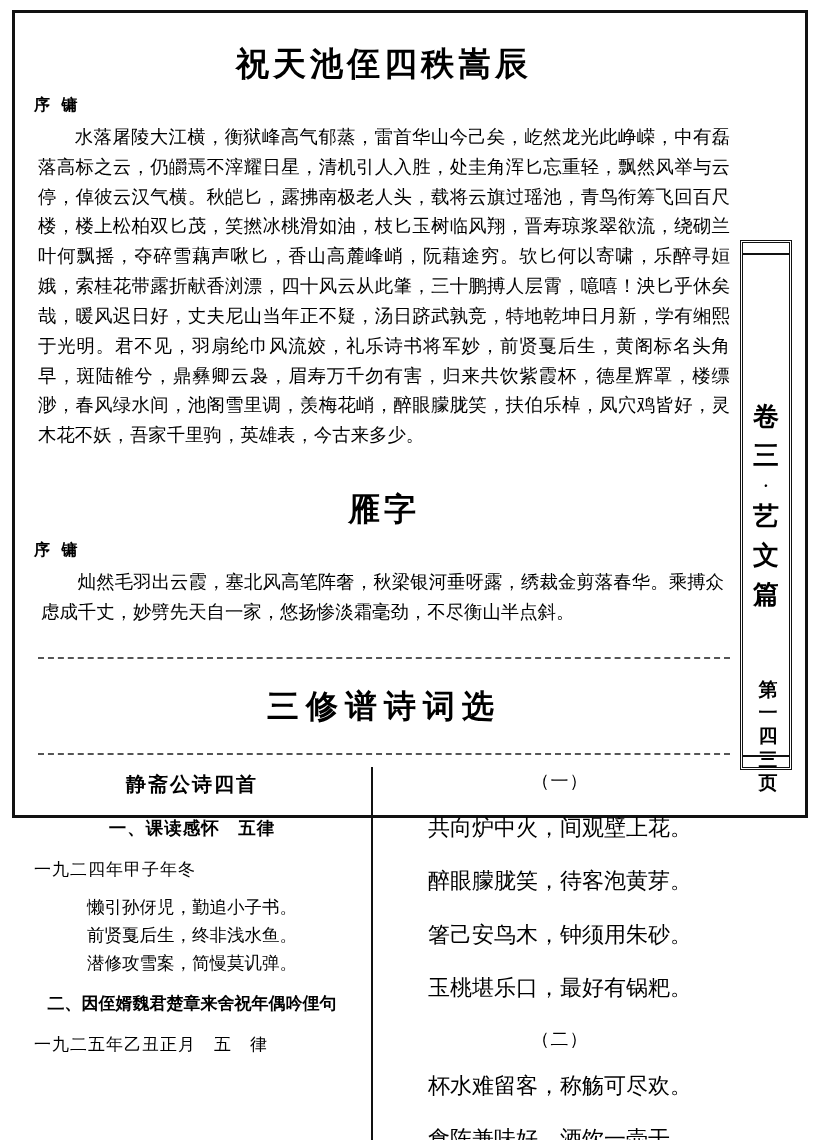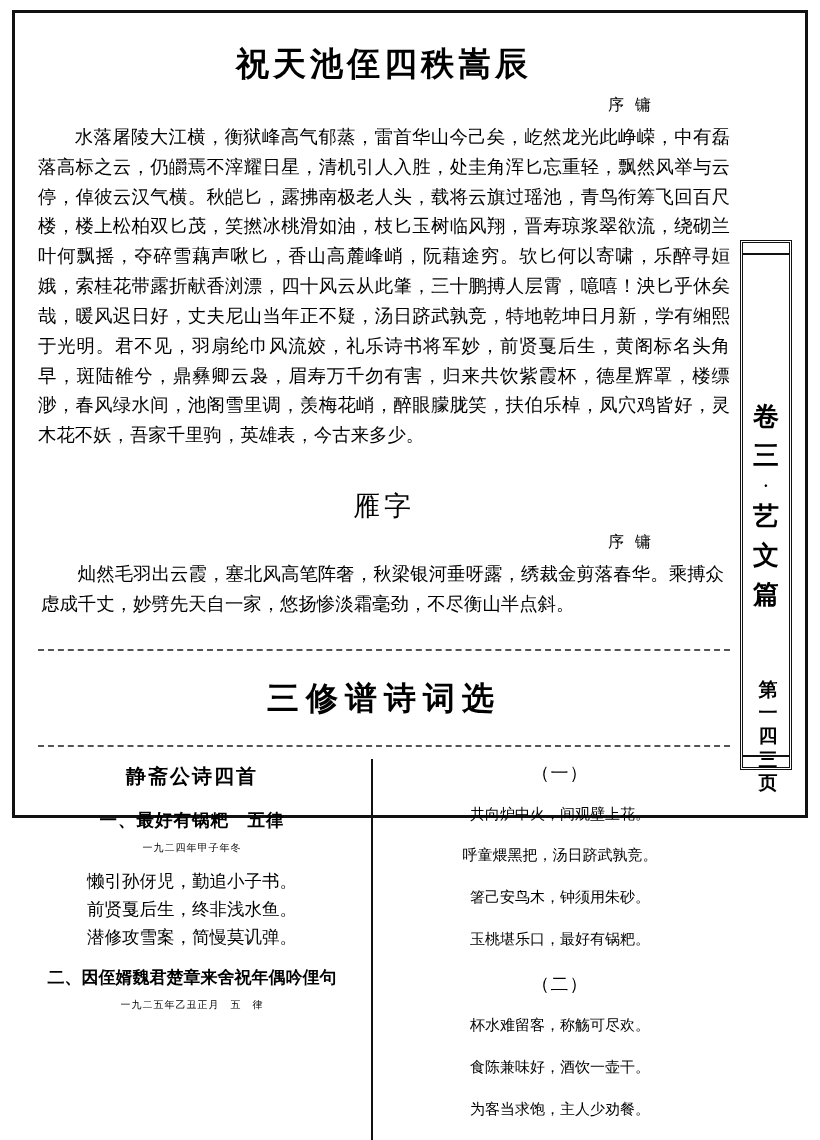--- a/index.html
+++ b/index.html
@@ -39,39 +39,39 @@
   }
   .title-main {
     text-align: center;
     font-size: 33px;
     font-weight: bold;
     letter-spacing: 4px;
     margin: 14px 0 2px 0;
     font-family: "DejaVu Serif", "Liberation Serif", serif;
   }
   .byline {
-    text-align: right;
+    text-align: left;
     font-size: 16px;
-    font-weight: normal;
+    font-weight: bold;
     letter-spacing: 3px;
     margin: 8px 80px 6px 0;
   }
   .prose {
     font-size: 18.4px;
     line-height: 1.62;
     text-align: justify;
     text-justify: inter-character;
     text-indent: 2em;
     margin: 0 4px 0 4px;
     letter-spacing: 0px;
   }
   .title-second {
     text-align: center;
-    font-size: 27px;
-    font-weight: normal;
+    font-size: 32px;
+    font-weight: bold;
     letter-spacing: 4px;
     margin: 38px 0 2px 0;
   }
   .poem-block {
     font-size: 18.4px;
     line-height: 1.62;
     text-align: justify;
     margin: 4px 10px 0 7px;
     text-indent: 2em;
   }
@@ -122,43 +122,43 @@
     margin: 8px 0 4px 0;
   }
   .sub-head-wide {
     text-align: center;
     font-size: 17px;
     font-weight: bold;
     letter-spacing: 0px;
     margin: 14px 0 4px 0;
   }
   .date-line {
-    text-align: center;
-    font-size: 10px;
+    text-align: left;
+    font-size: 17px;
     letter-spacing: 1px;
-    margin: 9px 0 12px 0;
+    margin: 18px 0 12px 0;
   }
   .verse {
     text-align: center;
     font-size: 17.5px;
     line-height: 1.62;
     margin: 0;
   }
   .num-head {
     text-align: center;
     font-size: 18px;
     margin: 2px 0 14px 0;
     letter-spacing: 1px;
   }
   .num-head.second {
     margin-top: 20px;
   }
   .verse-right {
     text-align: center;
-    font-size: 15px;
+    font-size: 22px;
     line-height: 1.66;
     margin: 17px;
   }
   
   .side-banner {
     position: absolute;
     right: 28px;
     top: 240px;
     width: 52px;
     height: 530px;
@@ -220,33 +220,33 @@
 
     <hr class="dash-rule">
 
     <div class="title-third">三修谱诗词选</div>
 
     <hr class="dash-rule" style="margin-top:6px;">
 
     <div class="two-col">
       <div class="col col-left">
         <div class="sec-head">静斋公诗四首</div>
-        <div class="sub-head">一、最好有锅粑　五律</div>
+        <div class="sub-head">一、课读感怀　五律</div>
         <div class="date-line">一九二四年甲子年冬</div>
         <div class="verse">懒引孙伢児，勤追小子书。</div>
         <div class="verse">前贤戛后生，终非浅水鱼。</div>
         <div class="verse">潜修攻雪案，简慢莫讥弹。</div>
         <div class="sub-head-wide">二、因侄婿魏君楚章来舍祝年偶吟俚句</div>
         <div class="date-line">一九二五年乙丑正月　五　律</div>
       </div>
 
       <div class="col col-right">
         <div class="num-head">（一）</div>
         <div class="verse-right">共向炉中火，间观壁上花。</div>
-        <div class="verse-right">呼童煨黑把，汤日跻武孰竞。</div>
+        <div class="verse-right">醉眼朦胧笑，待客泡黄芽。</div>
         <div class="verse-right">箸己安鸟木，钟须用朱砂。</div>
         <div class="verse-right">玉桃堪乐口，最好有锅粑。</div>
         <div class="num-head second">（二）</div>
         <div class="verse-right">杯水难留客，称觞可尽欢。</div>
         <div class="verse-right">食陈兼味好，酒饮一壶干。</div>
         <div class="verse-right">为客当求饱，主人少劝餐。</div>
         <div class="verse-right">而今曾一至，简慢莫讥弹。</div>
       </div>
     </div>
 

